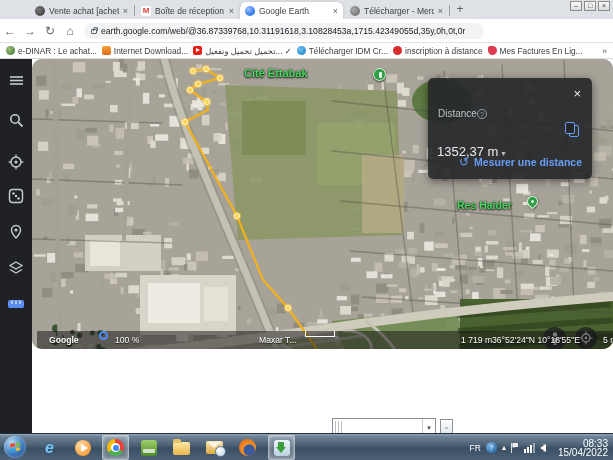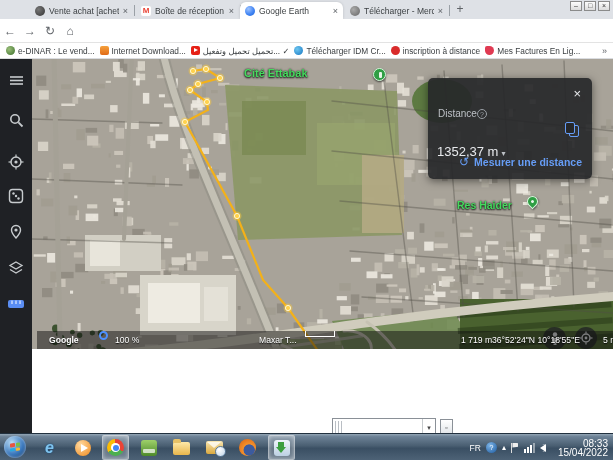--- a/index.html
+++ b/index.html
@@ -41,21 +41,21 @@
   .bmi.blu{border-radius:50%;background:radial-gradient(circle at 35% 35%,#6ec6f0,#1576c2);}
   .bmi.red{background:#d92b2b;border-radius:50%;}
   .bmi.pink{background:#e03a52;border-radius:2px 50% 50% 50%;}
   .bmmore{margin-left:auto;font-size:9px;color:#5f6368;}
 
   
   .content{position:absolute;left:0;top:59px;width:613px;height:374px;}
   .sidebar{position:absolute;left:0;top:0;width:32px;height:374px;background:#1f2125;z-index:20;}
   .sbi{position:absolute;left:0;width:32px;height:26px;display:flex;align-items:center;justify-content:center;}
 
-  .map{position:absolute;left:32px;top:0;width:581px;height:290px;overflow:hidden;background:#a8a399;}
+  .map{position:absolute;left:32px;top:0;width:581px;height:290px;overflow:hidden;background:#a8a399;border-radius:10px;}
   .map svg.base{position:absolute;left:0;top:0;}
 
   .maplabel{position:absolute;color:#45d95e;font-weight:bold;text-shadow:0 1px 2px rgba(0,0,0,.9),0 0 2px rgba(0,0,0,.8);white-space:nowrap;}
   .parkicon{position:absolute;width:13px;height:13px;border-radius:50%;background:#2f9e44;border:1px solid #d9f7dd;box-shadow:0 1px 2px rgba(0,0,0,.6);}
   .parkicon:before{content:"";position:absolute;left:4.5px;top:3px;width:3px;height:6px;background:#e8f5e9;border-radius:1px;}
   .pinicon{position:absolute;width:11px;height:11px;border-radius:50% 50% 50% 0;transform:rotate(-45deg);background:#2f9e44;border:1px solid #d9f7dd;box-shadow:0 1px 2px rgba(0,0,0,.6);}
   .pinicon:before{content:"";position:absolute;left:3.2px;top:3.2px;width:3px;height:3px;border-radius:50%;background:#e8f5e9;}
 
   
   .panel{position:absolute;left:396px;top:19px;width:164px;height:101px;background:rgba(38,39,41,.92);border-radius:5px;box-shadow:0 2px 8px rgba(0,0,0,.5);color:#e8eaed;z-index:25;}
@@ -167,26 +167,30 @@
       <div class="winbtn">□</div>
       <div class="winbtn">×</div>
     </div>
   </div>
 
   <div class="toolbar">
     <span class="navic">←</span>
     <span class="navic">→</span>
     <span class="navic">↻</span>
     <span class="navic">⌂</span>
+    <div class="urlpill">
+      <span class="lock"></span>
+      <span class="urltext">earth.google.com/web/@36.87339768,10.31191618,3.10828453a,1715.42349055d,35y,0h,0t,0r</span>
+    </div>
   </div>
 
   <div class="bookmarks">
     <span class="bm">
         <i class="bmi globe"></i>
-        <span>e-DINAR : Le vend...</span>
+        <span>e-DINAR : Le achat...</span>
       </span>
     <span class="bm">
         <i class="bmi idm"></i>
         <span>Internet Download...</span>
       </span>
     <span class="bm">
         <i class="bmi yt"></i>
         <span>تحميل تحميل وتفعيل... ✓</span>
       </span>
     <span class="bm">

